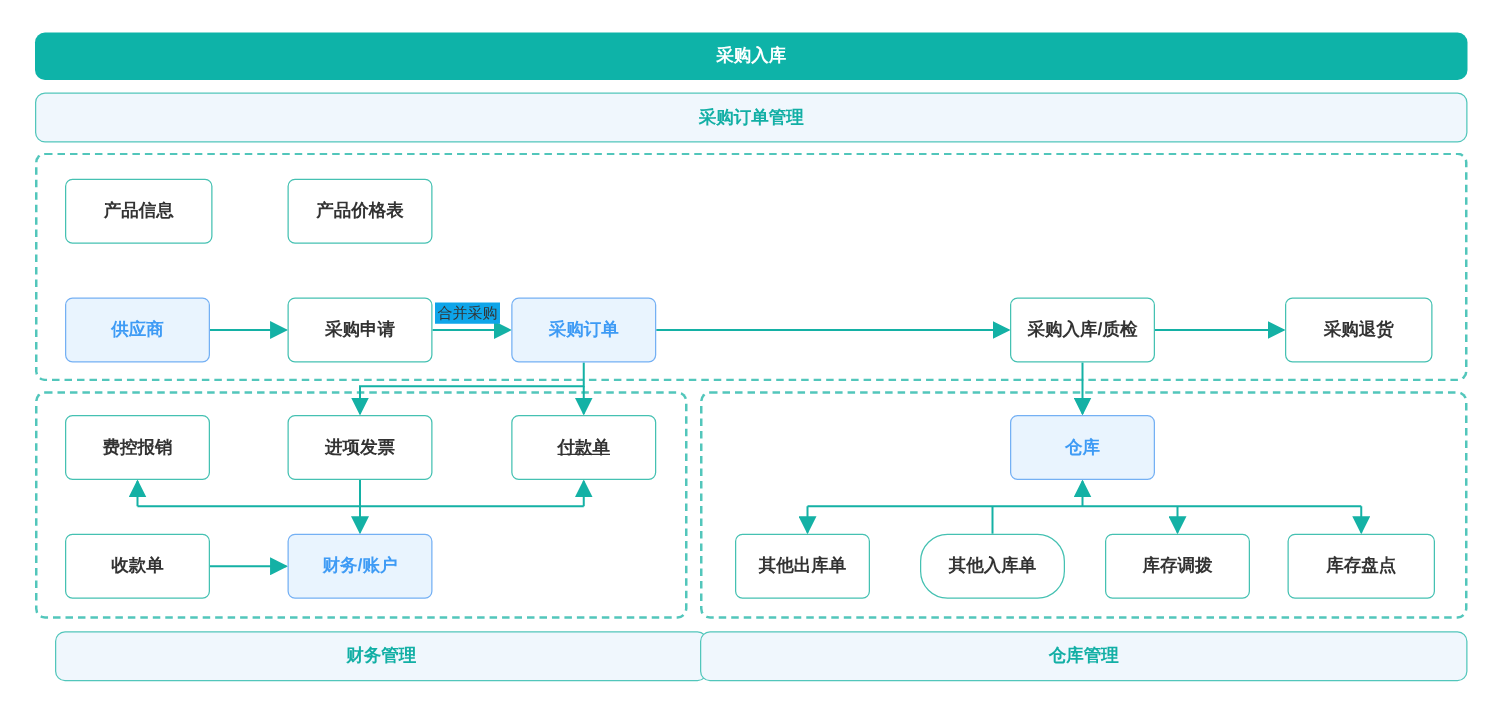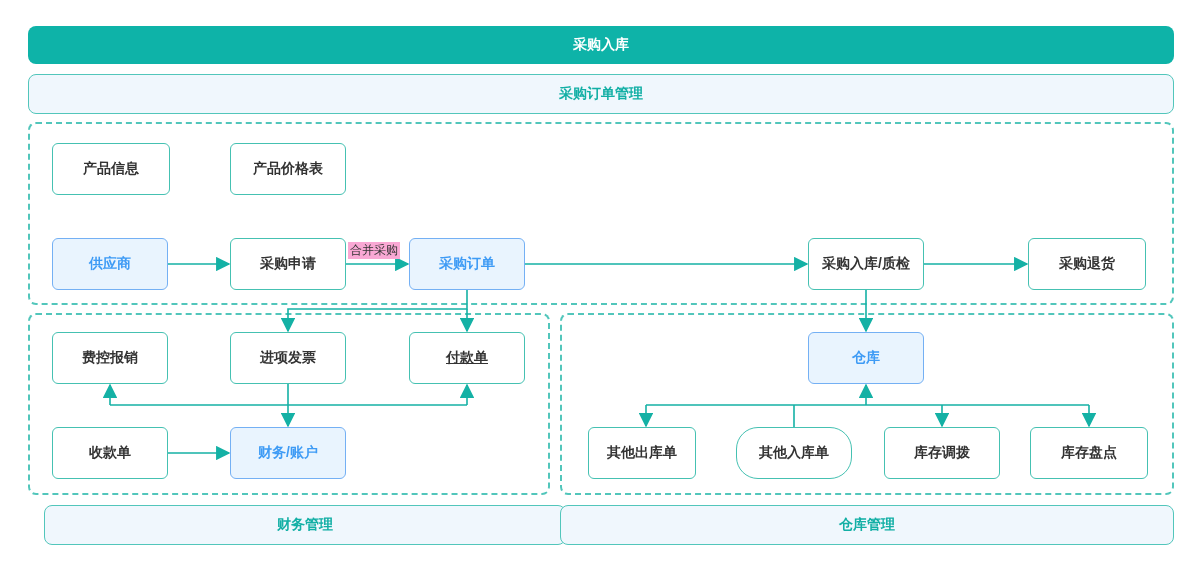--- a/index.html
+++ b/index.html
@@ -51,21 +51,21 @@
   }
   .node.blue{
     background:var(--blue-bg);border-color:var(--blue-border);color:var(--blue-text);
   }
   .connectors{
     position:absolute;left:0;top:0;z-index:5;pointer-events:none;
   }
   .edge{stroke:var(--teal-line);stroke-width:1.6;fill:none;}
   .edge-label{
     position:absolute;left:348px;top:242px;z-index:11;
-    font-size:12px;color:var(--dark-text);background:#f9a8d4;padding:0 2px;
+    font-size:12px;color:var(--dark-text);background:#0ea5e9;padding:0 2px;
   }
 </style>
 </head>
 <body>
 
 <div class="banner">
   <span>采购入库</span>
 </div>
 <div class="pill-bar subbanner">
   <span>采购订单管理</span>

